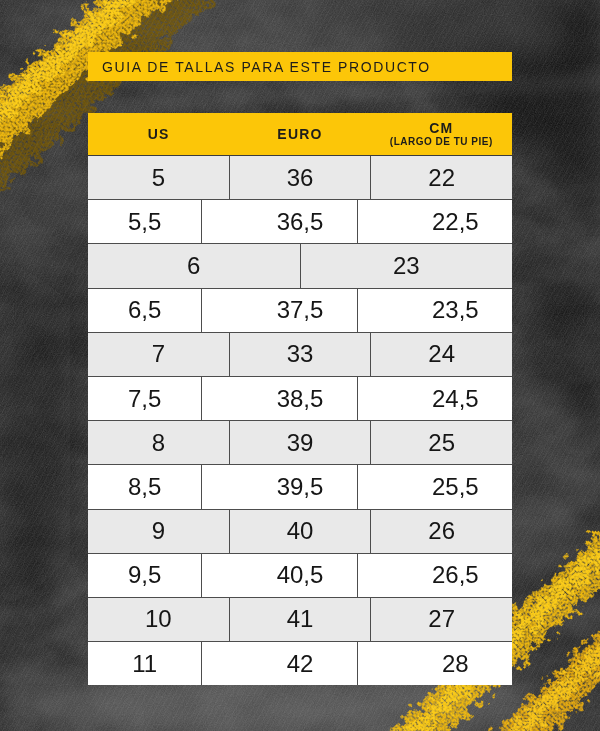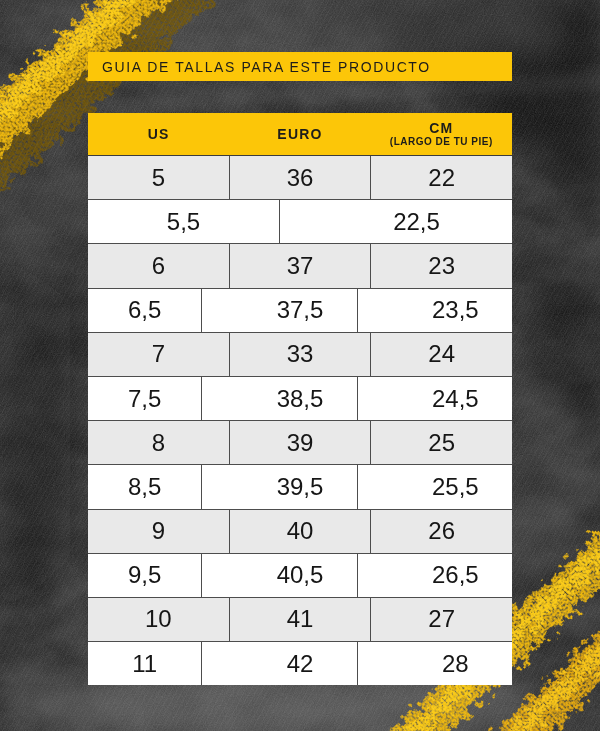--- a/index.html
+++ b/index.html
@@ -122,25 +122,25 @@
       </div>
     </div>
     <div class="tbody" id="tbody">
         <div class="trow odd">
           <div class="tcell">5</div>
           <div class="tcell">36</div>
           <div class="tcell">22</div>
         </div>
         <div class="trow even">
           <div class="tcell">5,5</div>
+          <div class="tcell">36,5</div>
           <div class="tcell">22,5</div>
         </div>
         <div class="trow odd">
           <div class="tcell">6</div>
-          <div class="tcell">37</div>
           <div class="tcell">23</div>
         </div>
         <div class="trow even">
           <div class="tcell">6,5</div>
           <div class="tcell">37,5</div>
           <div class="tcell">23,5</div>
         </div>
         <div class="trow odd">
           <div class="tcell">7</div>
           <div class="tcell">33</div>

